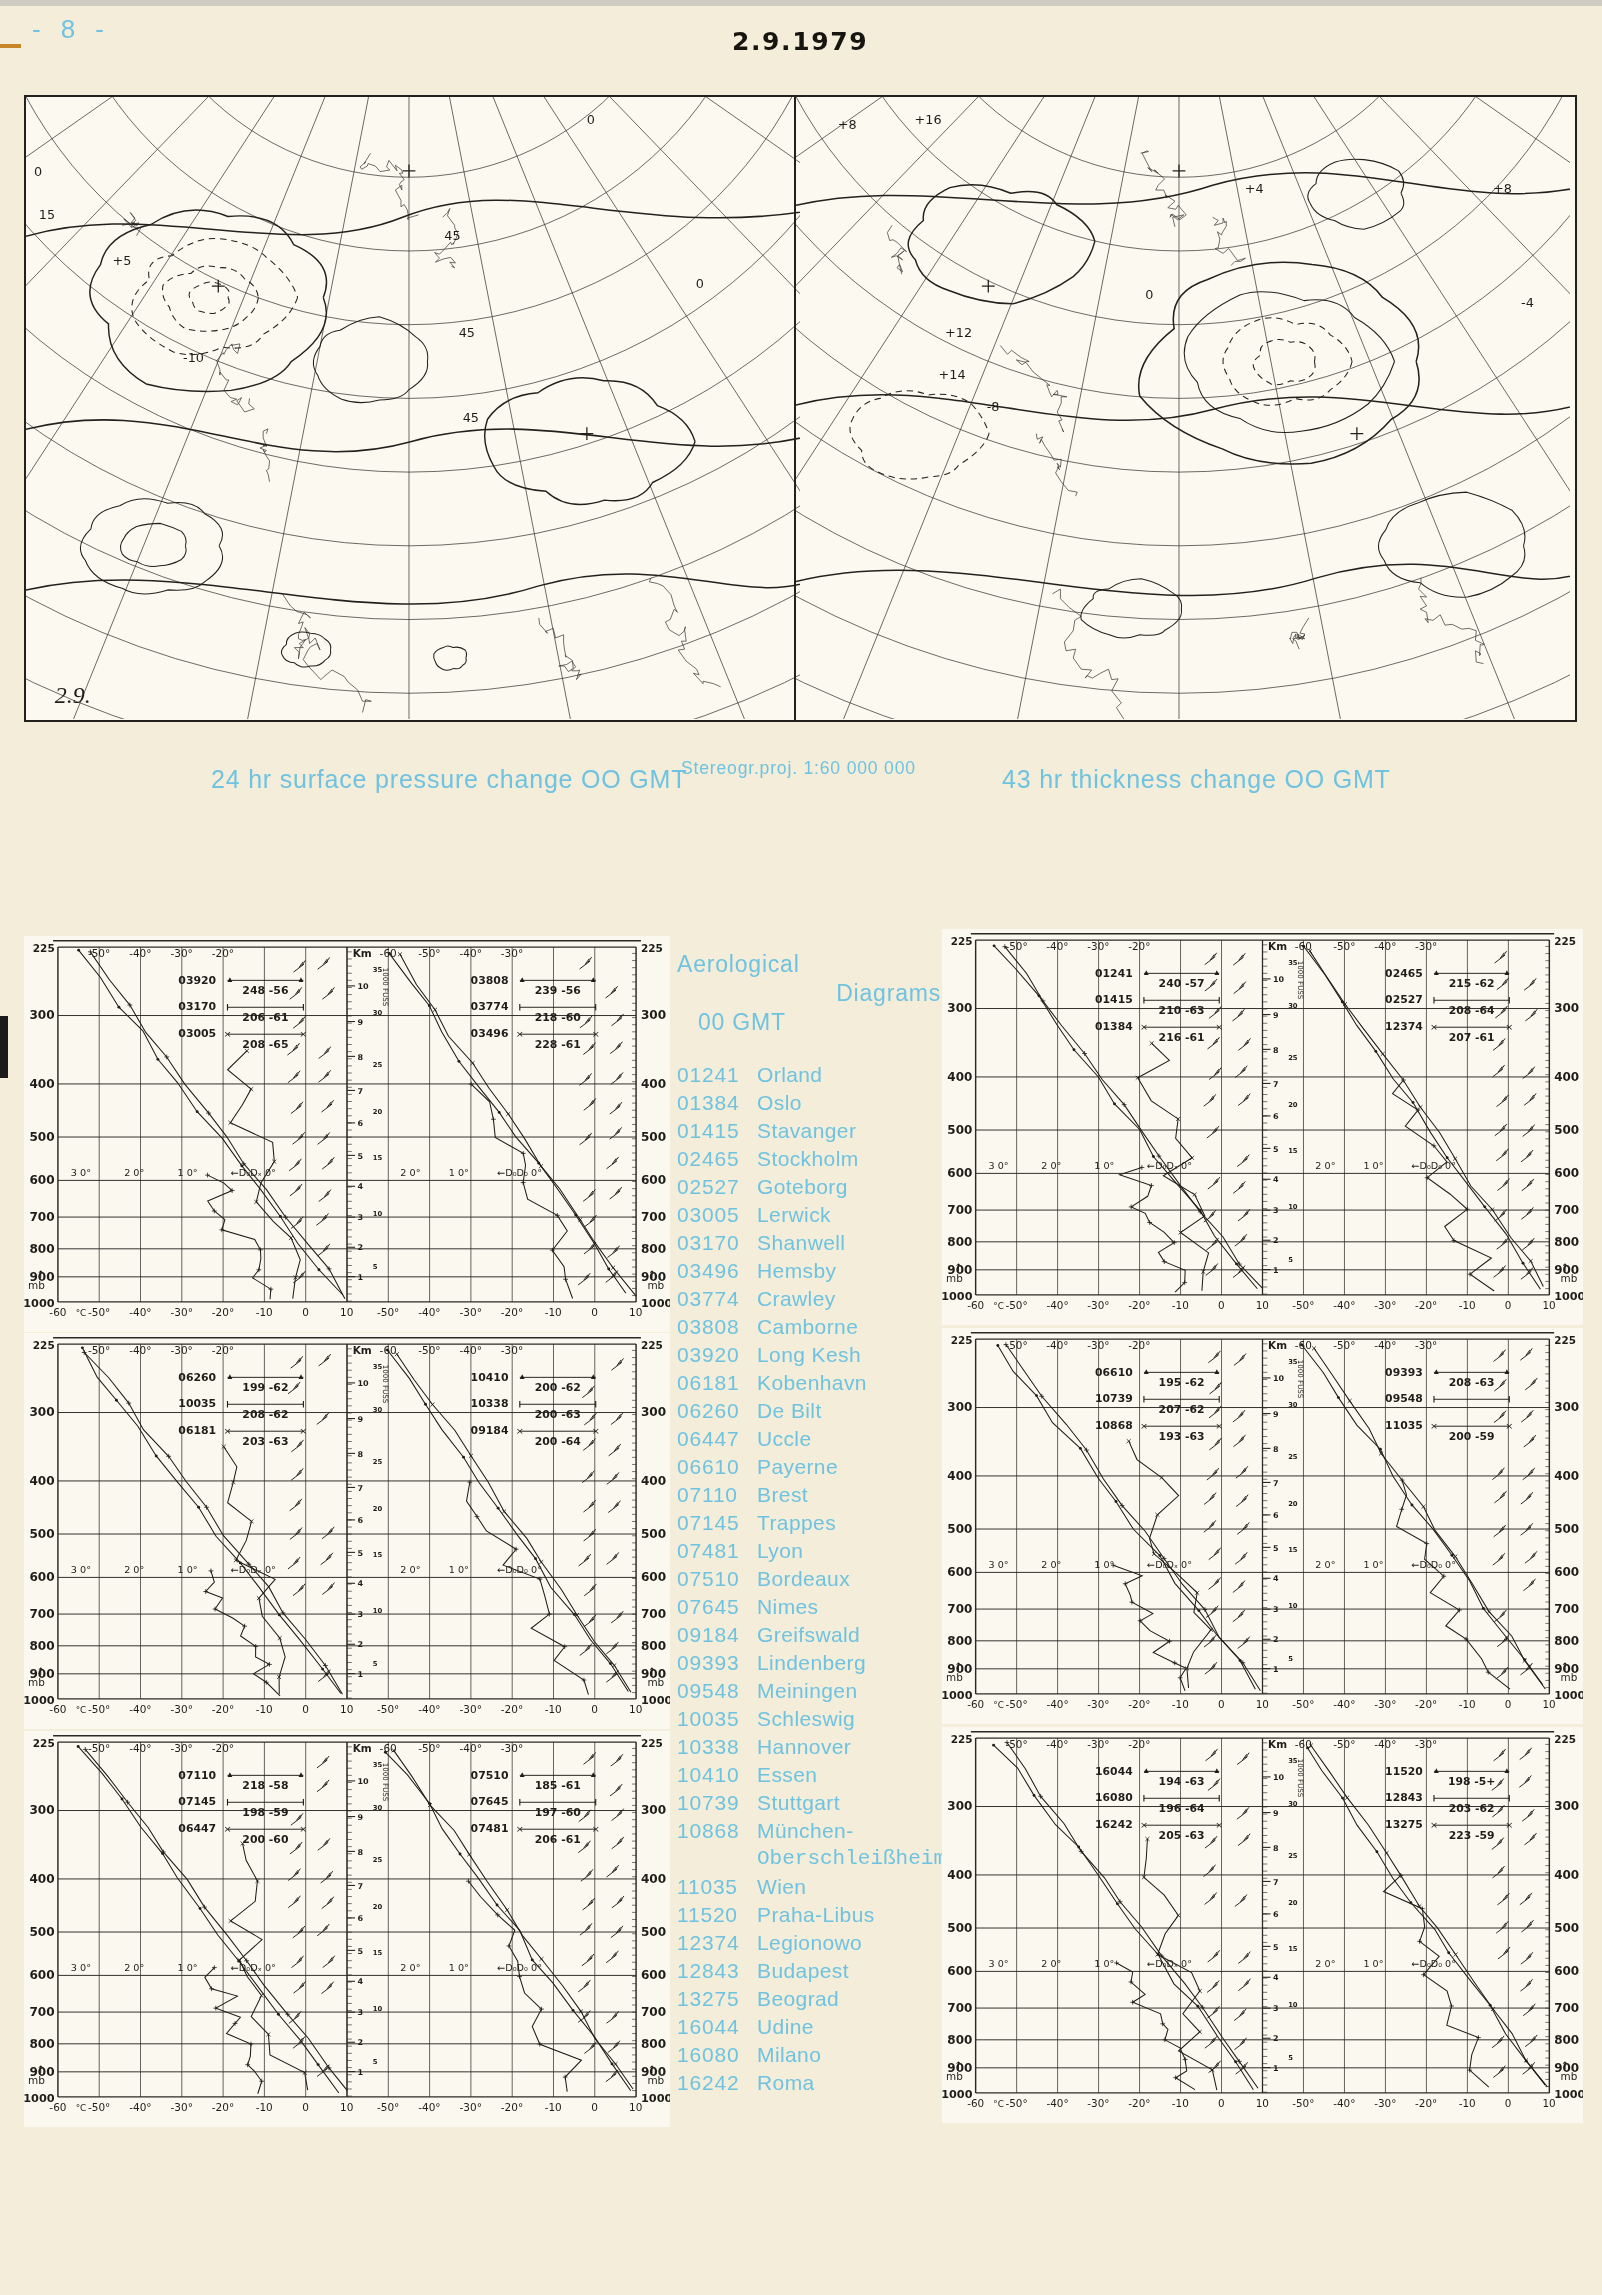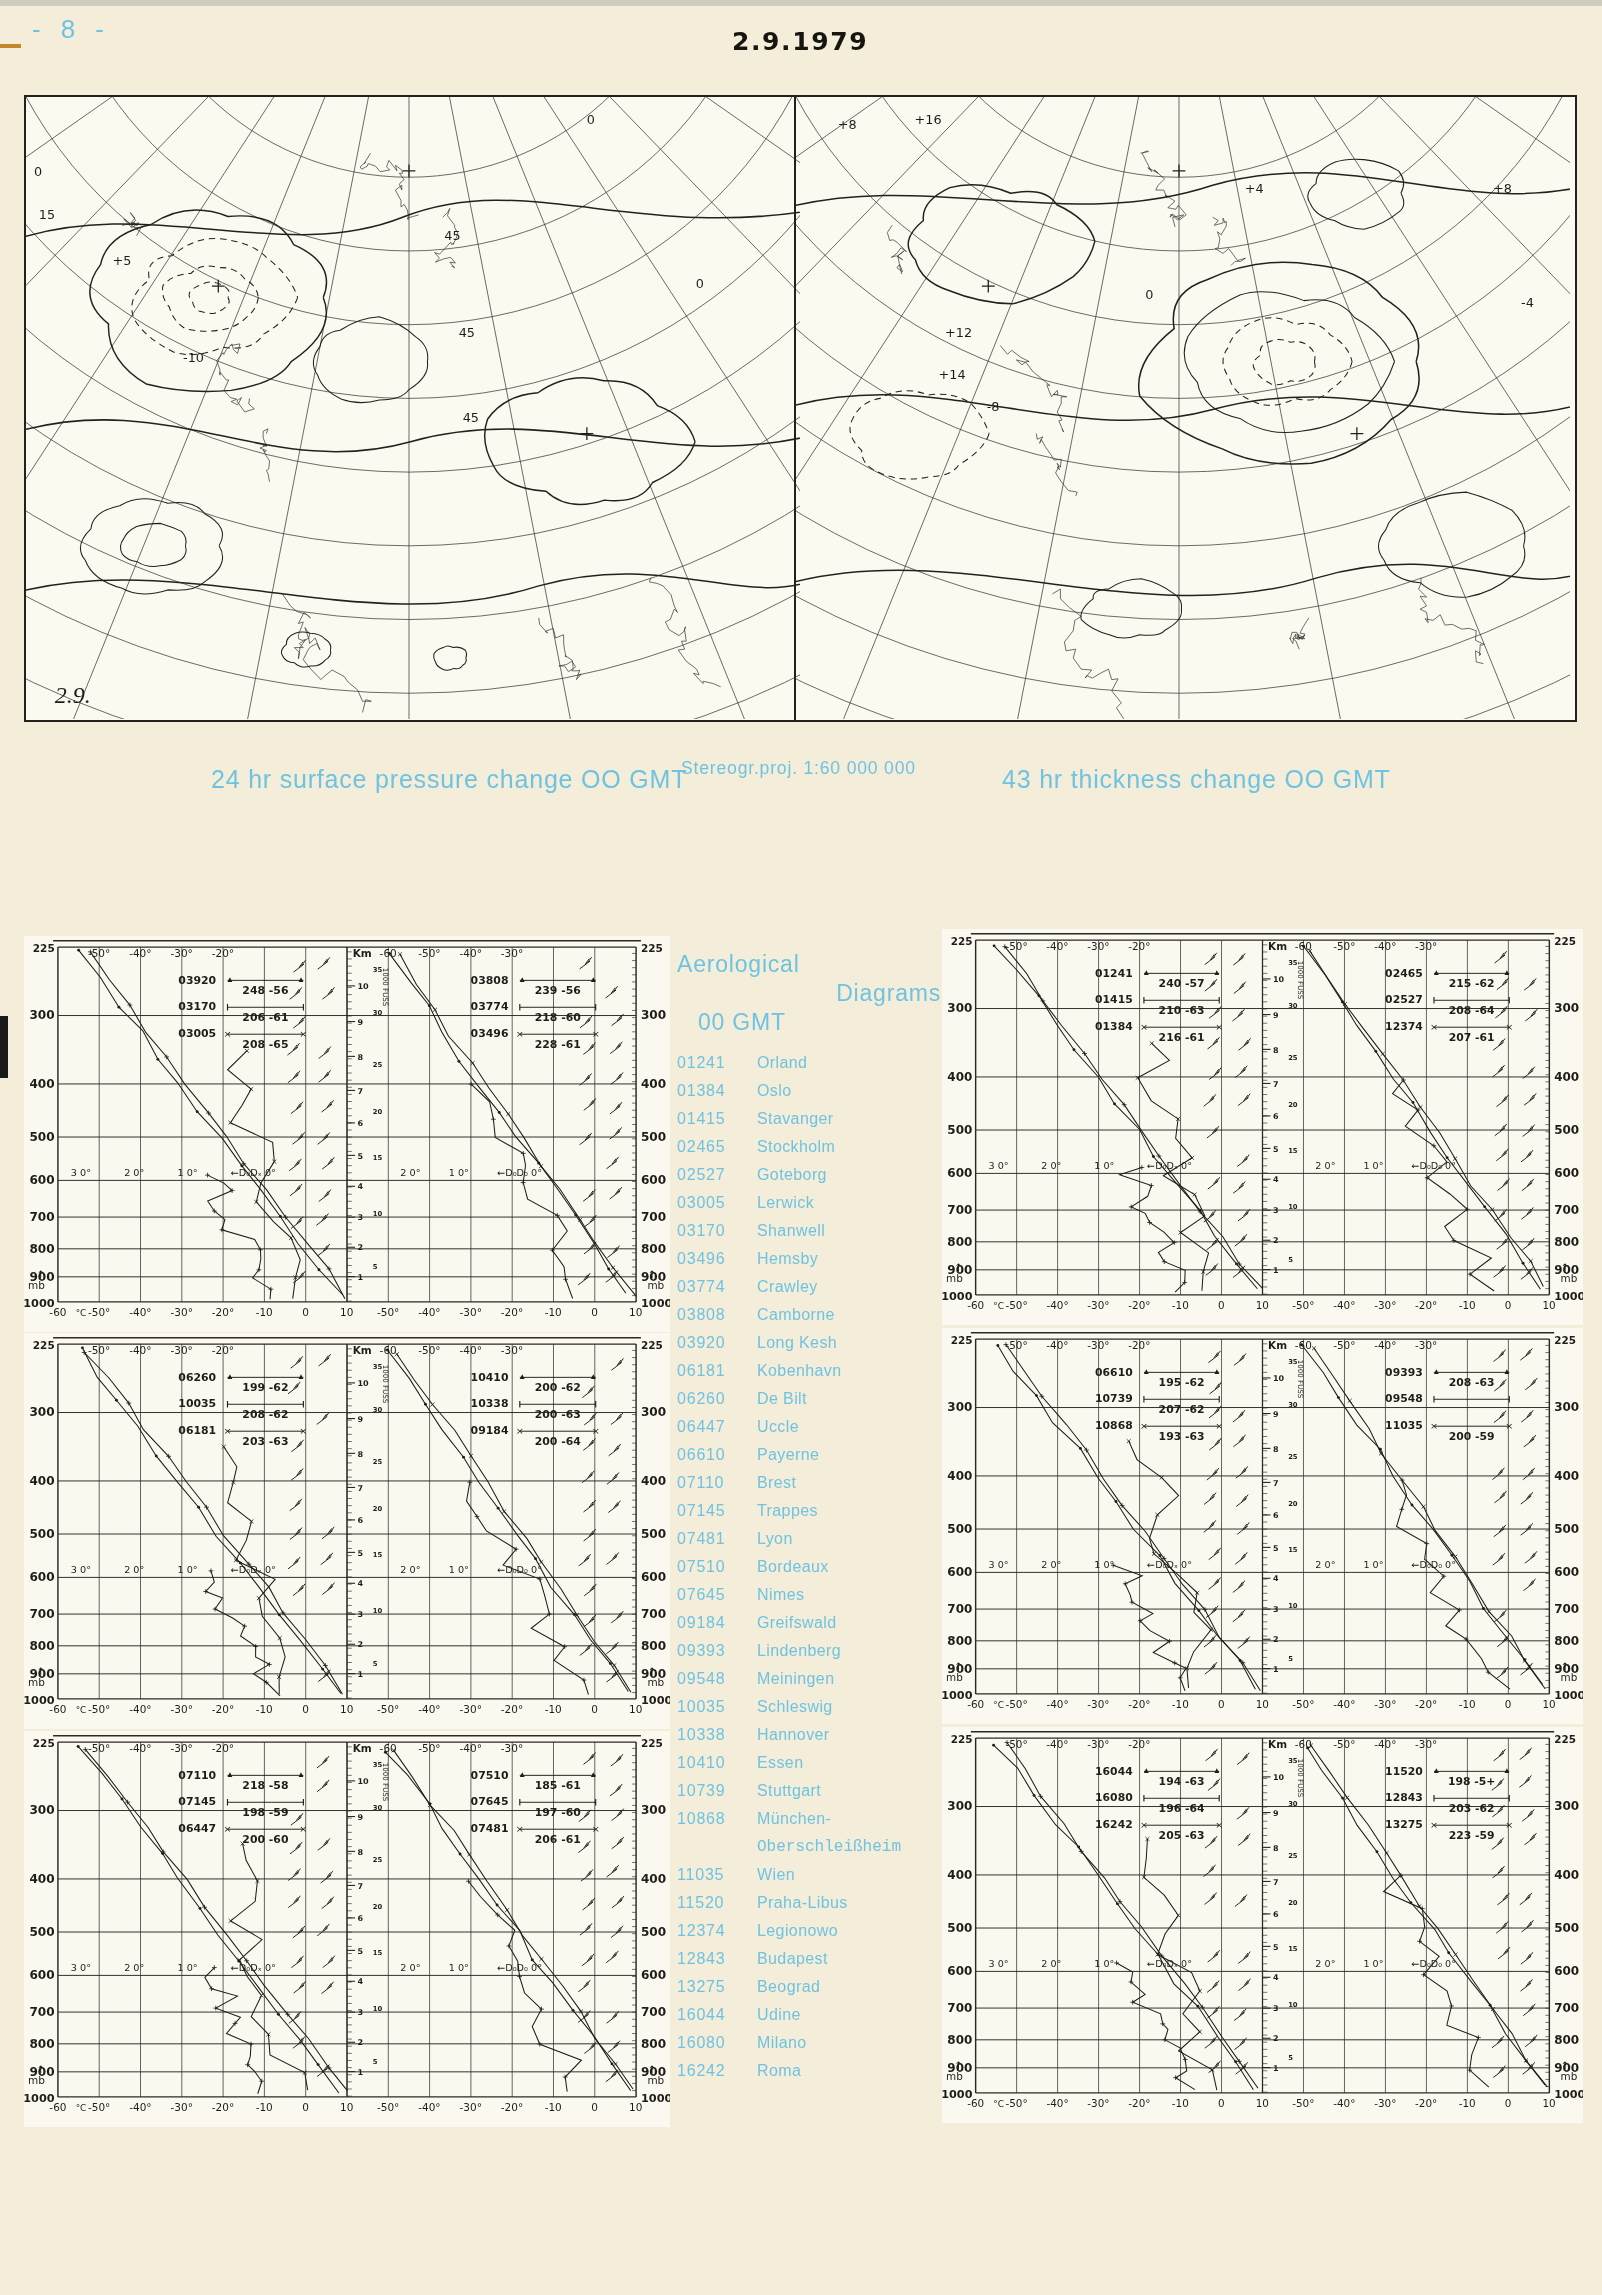--- a/index.html
+++ b/index.html
@@ -32,21 +32,21 @@
   .caption{position:absolute;color:var(--cy);font-size:25px;letter-spacing:0.8px;white-space:nowrap;}
   .caption.small{font-size:17.6px;}
   .cap-left{left:211px;top:765px;}
   .cap-proj{left:681px;top:758px;}
   .cap-right{left:1002px;top:765px;}
 
   .station-list{position:absolute;left:677px;top:950px;width:264px;color:var(--cy);}
   .sl-title{font-size:23px;line-height:29px;letter-spacing:0.8px;}
   .sl-title .t2{padding-left:11.2px;text-align:right;}
   .sl-title .t3{padding-left:21px;}
-  .sl-items{margin-top:12px;font-size:16px;line-height:28px;}
+  .sl-items{margin-top:24px;font-size:21px;line-height:28px;}
   .st-row{white-space:nowrap;}
   .st-id{display:inline-block;width:80px;letter-spacing:0.8px;}
   .st-name{letter-spacing:0.4px;}
   .st-cont{padding-left:80px;font-family:Liberation Mono, monospace;}
 
   .panel{position:absolute;background:#fbf9ef;}
   .panel svg{display:block;}
   :root{--cy:#6fc3e0;}
 </style>
 </head>

